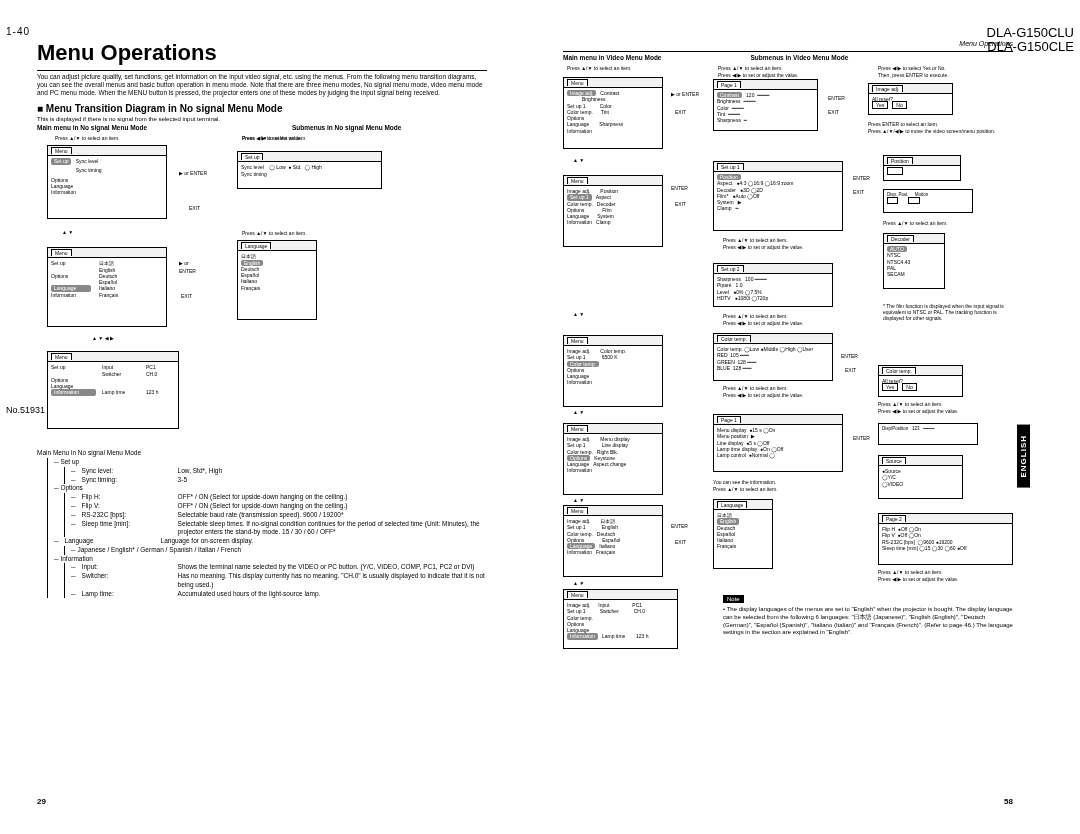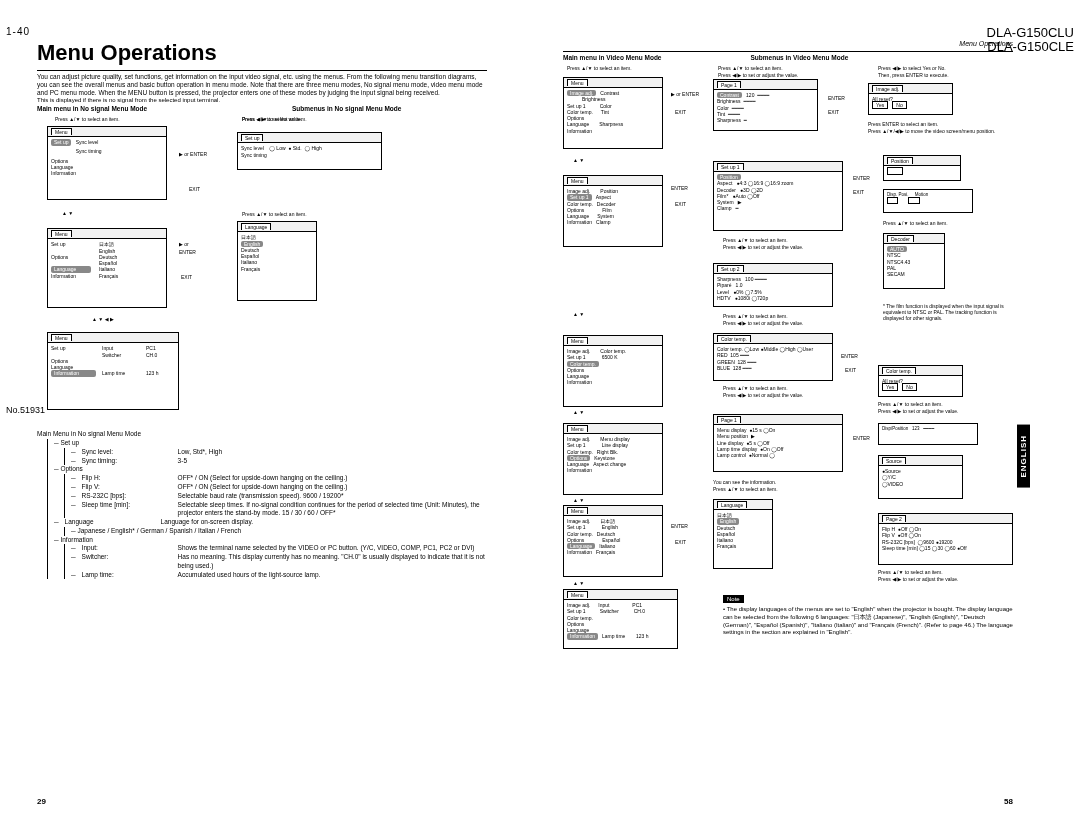--- a/index.html
+++ b/index.html
@@ -140,20 +140,21 @@
 <div class="side-vert-right">
   <div>DLA-G150CLU</div>
   <div>DLA-G150CLE</div>
 </div>
 
 <div class="page page-left">
   <h1>Menu Operations</h1>
   <div class="hline"></div>
   <div class="para">You can adjust picture quality, set functions, get information on the input video signal, etc. using the menus. From the following menu transition diagrams, you can see the overall menus and basic button operation in menu mode. Note that there are three menu modes, No signal menu mode, video menu mode and PC menu mode. When the MENU button is pressed, the projector enters one of these modes by judging the input signal being received.</div>
 
+  <h2>■ <span>Menu Transition Diagram in No signal Menu Mode</span></h2>
   <div class="subtle">This is displayed if there is no signal from the selected input terminal.</div>
   <div class="two-col-hdr" style="margin-top:2px">
     <div class="col-a">Main menu in No signal Menu Mode</div>
     <div class="col-b">Submenus in No signal Menu Mode</div>
   </div>
 
   <div class="diagram-area" style="height:310px">
 
     <div class="small-label" style="left:18px; top:0">Press ▲/▼ to select an item.</div>
     <div class="menu-box" style="left:10px; top:10px; width:120px; height:74px;">

